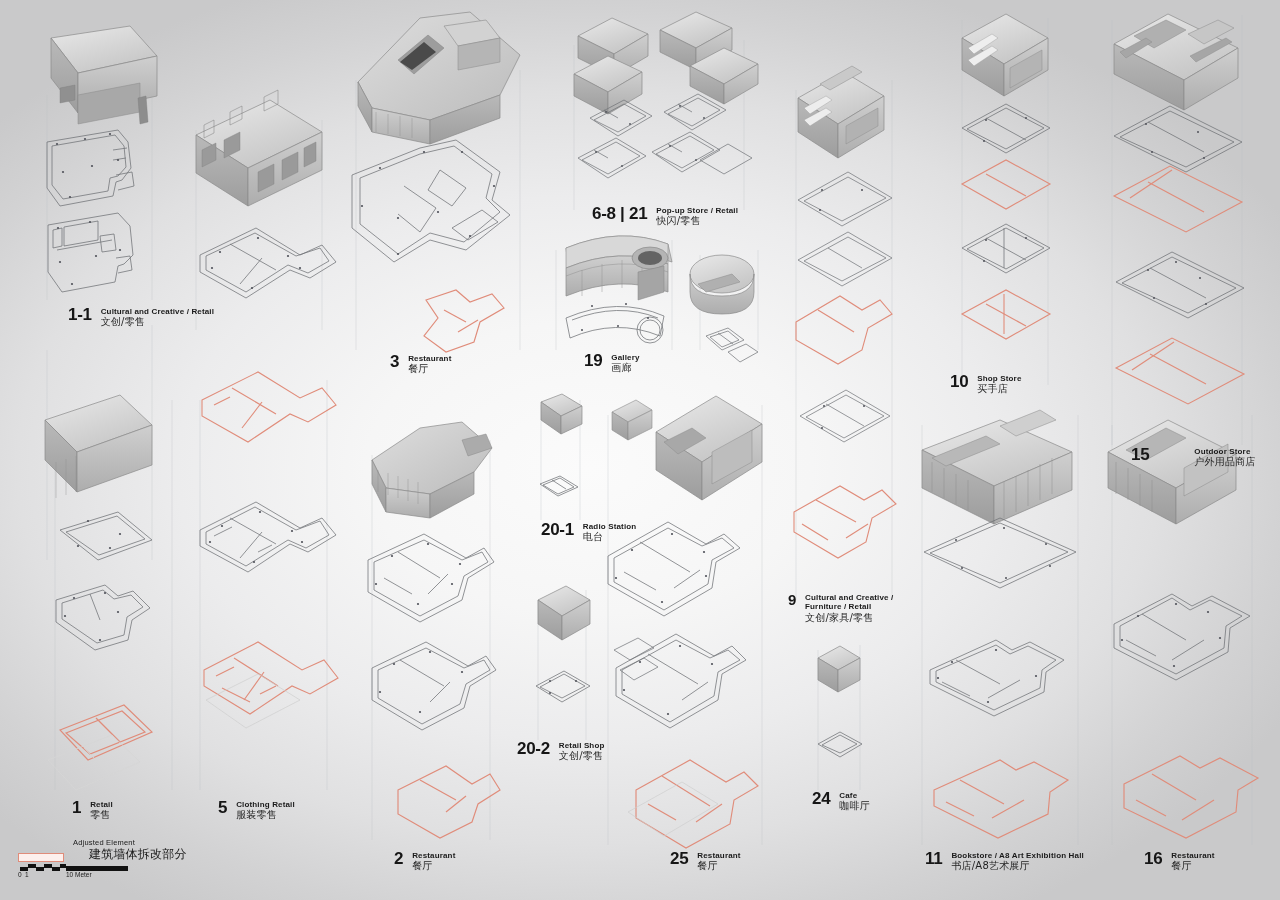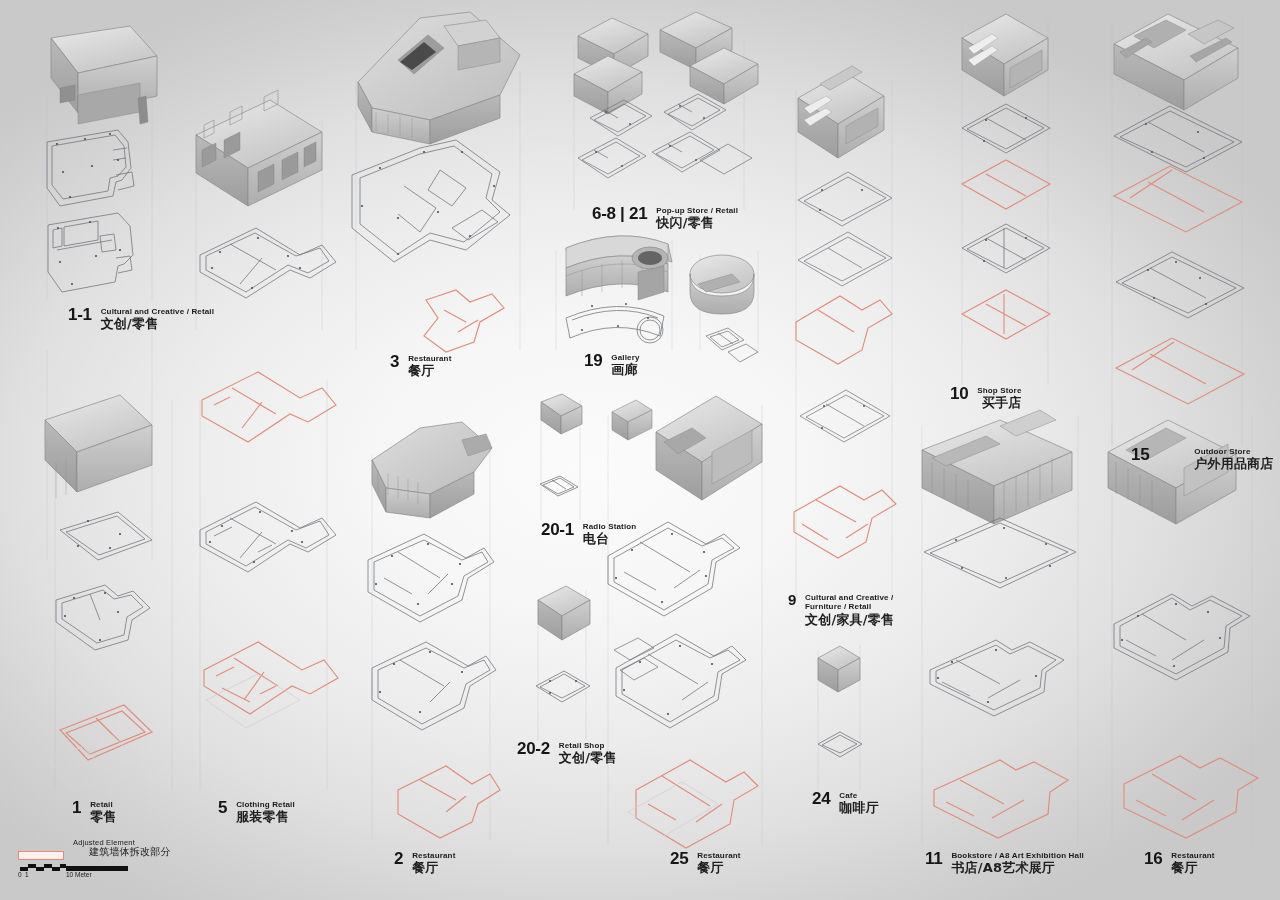--- a/index.html
+++ b/index.html
@@ -19,34 +19,34 @@
   
   .lbl{position:absolute;display:flex;align-items:flex-start;white-space:nowrap;}
   .lbl .num{
     font-weight:bold;font-size:17px;color:#161616;line-height:1;
     letter-spacing:-0.3px;margin-right:9px;margin-top:1px;
   }
   .lbl.small .num{font-size:15px;}
   .lbl .txt{display:flex;flex-direction:column;line-height:1.18;padding-top:2px;}
   .lbl .en{font-size:8px;font-weight:bold;color:#1a1a1a;letter-spacing:0.15px;}
   .lbl .en2{font-size:8px;font-weight:bold;color:#1a1a1a;letter-spacing:0.15px;}
-  .lbl .cn{font-size:13px;font-weight:bold;color:#1f1f1f;letter-spacing:0.2px;
+  .lbl .cn{font-size:10px;font-weight:normal;color:#1f1f1f;letter-spacing:0.2px;
            font-family:"DejaVu Sans","Liberation Sans",sans-serif;}
 
   
   #legend{position:absolute;left:18px;top:838px;}
   .lg-row{display:flex;align-items:flex-end;}
   .lg-swatch{
     width:46px;height:9px;border:1.3px solid #e08c7a;background:#fdf0ed;
     margin-right:9px;margin-top:2px;box-sizing:border-box;
   }
   .lg-txt{display:flex;flex-direction:column;line-height:1.25;}
   .lg-en{font-size:7.5px;color:#1a1a1a;letter-spacing:0.2px;}
-  .lg-cn{font-size:10px;color:#1a1a1a;letter-spacing:0.2px;
-         font-family:Liberation Mono, monospace;padding-left:16px;}
+  .lg-cn{font-size:12px;color:#1a1a1a;letter-spacing:0.2px;
+         font-family:Liberation Serif, serif;padding-left:16px;}
   #scalebar{position:absolute;left:18px;top:862px;width:130px;}
   .sb-num{position:absolute;top:9px;font-size:6.5px;color:#1a1a1a;}
 </style>
 </head>
 <body>
 
 <div id="board">
 
   <svg id="svgLayer" viewBox="0 0 1280 900">
     <defs>
@@ -867,21 +867,21 @@
     </span>
   </div>
   <div class="lbl" id="lbl-11" style="left: 812px; top: 789px;">
     <span class="num">24</span>
     <span class="txt">
       <span class="en">Cafe</span>
 
       <span class="cn">咖啡厅</span>
     </span>
   </div>
-  <div class="lbl" id="lbl-12" style="left: 950px; top: 384px; text-align: right;">
+  <div class="lbl" id="lbl-12" style="left: 950px; top: 372px;">
     <span class="num">10</span>
     <span class="txt">
       <span class="en">Shop Store</span>
 
       <span class="cn">买手店</span>
     </span>
   </div>
   <div class="lbl" id="lbl-13" style="left: 925px; top: 849px;">
     <span class="num">11</span>
     <span class="txt">

